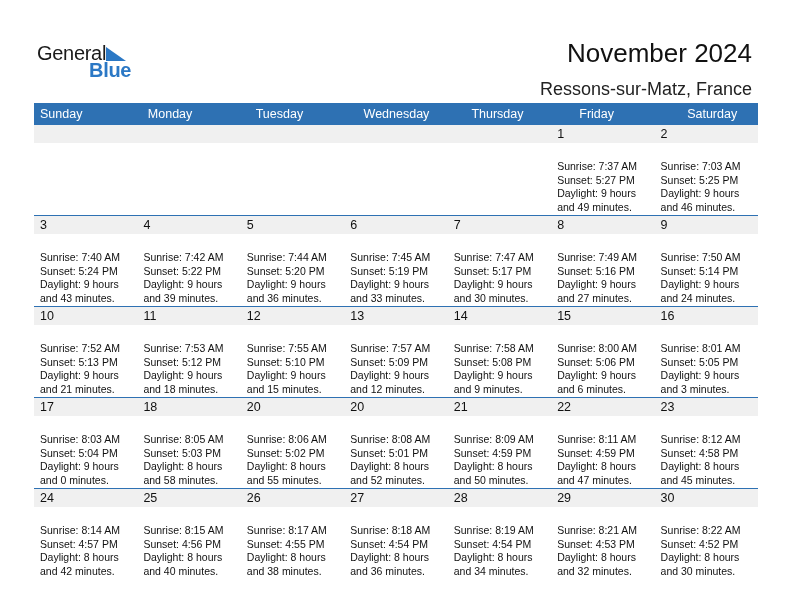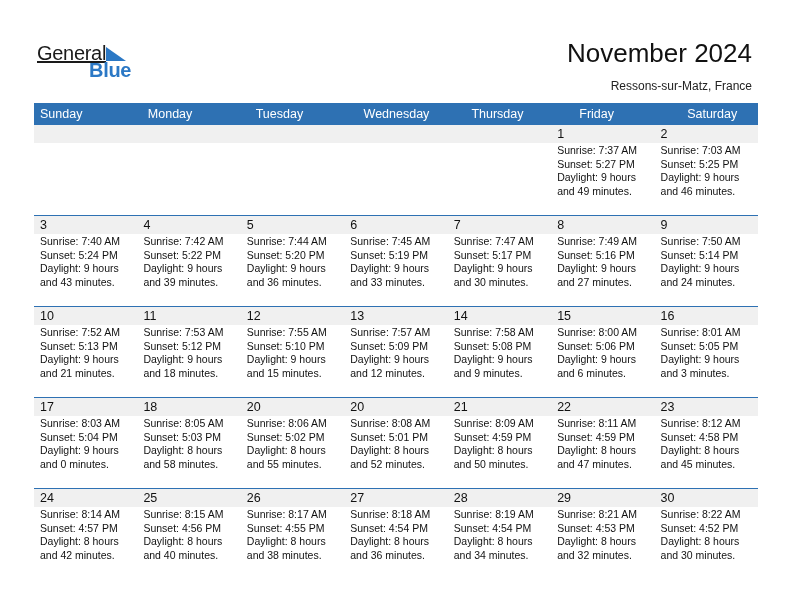--- a/index.html
+++ b/index.html
@@ -1,30 +1,30 @@
 <!DOCTYPE html>
 <html><head>
 <meta charset="utf-8">
 <style>
   html, body { margin: 0; padding: 0; background: #ffffff; }
   body { width: 792px; height: 612px; position: relative; font-family: "Liberation Sans", sans-serif; color: #111; overflow: hidden; }
   .logo { position: absolute; left: 37px; top: 42px; width: 100px; height: 40px; }
-  .logo .general { position: absolute; left: 0; top: 0; font-size: 20px; color: #1a1a1a; letter-spacing: -0.3px; text-decoration: underline; }
+  .logo .general { position: absolute; left: 0; top: 0; font-size: 20px; color: #1a1a1a; letter-spacing: -0.3px; }
   .logo .blue { position: absolute; left: 52px; top: 17px; font-size: 20px; color: #2b78c5; letter-spacing: -0.3px; font-weight: bold; }
   .logo .tri { position: absolute; left: 69px; top: 5px; width: 0; height: 0; border-left: 20px solid #2b78c5; border-top: 14px solid transparent; }
   .title { position: absolute; right: 40px; top: 38px; font-size: 26px; color: #111; white-space: nowrap; }
-  .subtitle { position: absolute; right: 40px; top: 79px; font-size: 12px; color: #222; white-space: nowrap; }
+  .subtitle { position: absolute; right: 40px; top: 79px; font-size: 18px; color: #222; white-space: nowrap; }
   .calendar { position: absolute; left: 34px; top: 103px; width: 724px; }
   .header-row { display: grid; grid-template-columns: repeat(7, 1fr); background: #2e71b3; height: 22px; gap: 31px; }
   .header-row .day-name { color: #fff; font-size: 12.5px; line-height: 22px; padding-left: 6px; }
   .week { display: grid; grid-template-columns: repeat(7, 1fr); height: 90px; border-top: 1px solid #2e71b3; }
   .week.first { border-top: none; height: 90px; }
   .cell { position: relative; }
   .cell .date-bar { background: #f0f0f0; height: 18px; font-size: 12.5px; line-height: 19px; padding-left: 6px; color: #111; }
-  .cell .info { font-size: 10.5px; line-height: 13.5px; padding-left: 6px; padding-top: 1px; color: #111; white-space: nowrap; }
+  .cell .info { font-size: 10.5px; line-height: 13.5px; padding-left: 6px; padding-top: 17px; color: #111; white-space: nowrap; }
   .cell .info div { height: 13.5px; }
 </style>
 </head>
 <body>
 
 <div class="logo">
   <span class="general">General</span>
   <span class="tri"></span>
   <span class="blue">Blue</span>
 </div>

